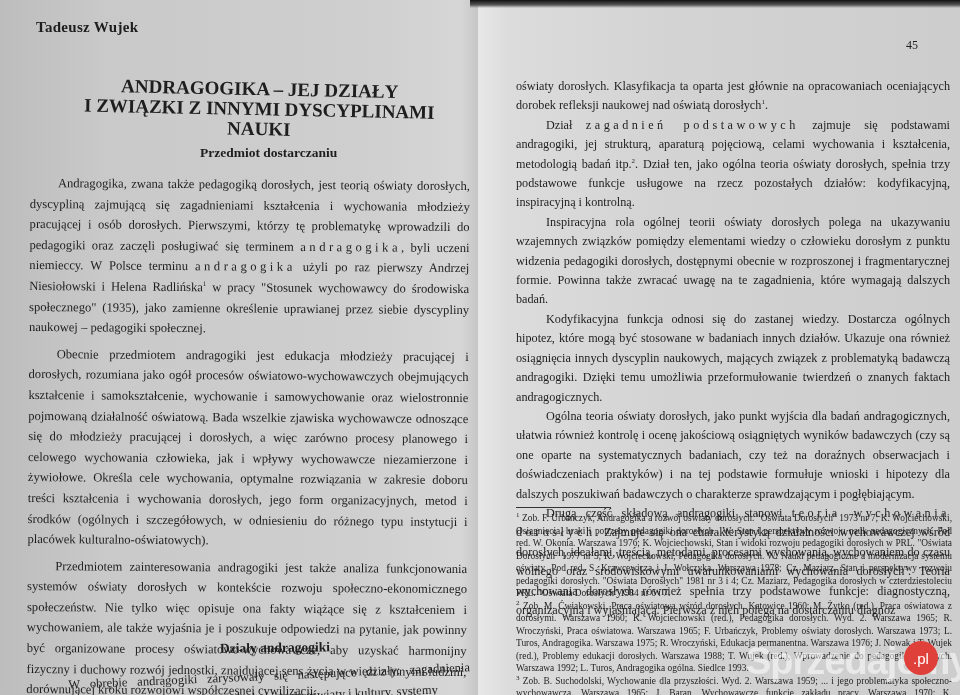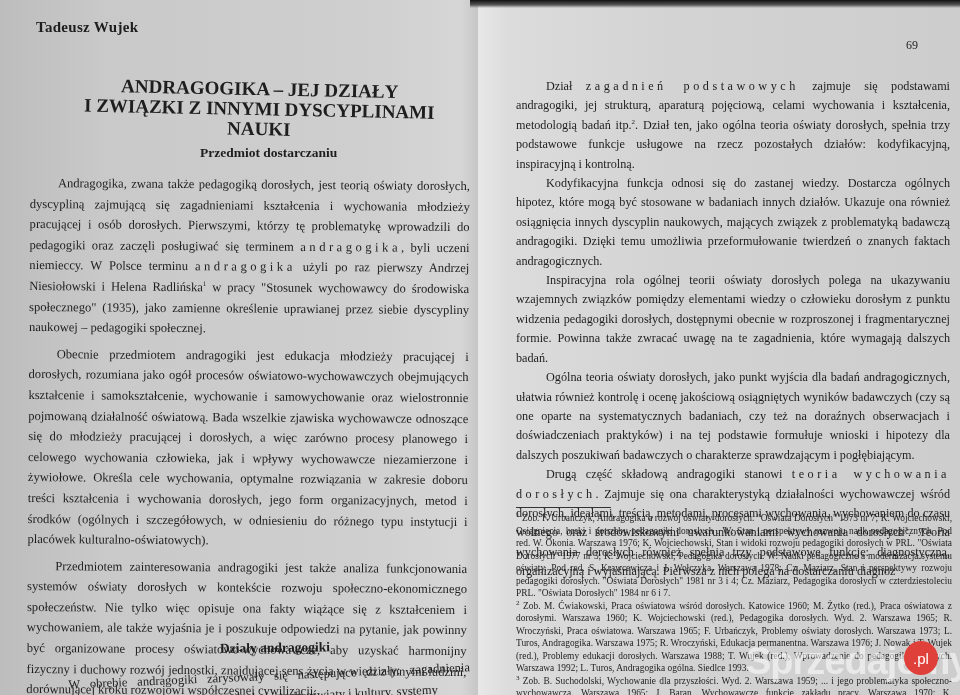--- a/index.html
+++ b/index.html
@@ -91,26 +91,27 @@
   </div>
 
   <div class="section-head" style="left:220px; top:640px; transform:rotate(-0.8deg);">Działy andragogiki</div>
 
   <div class="body-text left-body2">
     <p>W obrębie andragogiki zarysowały się następujące działy: zagadnienia podstawowe, teoria wychowania dorosłych, historia oświaty i kultury, systemy</p>
   </div>
 </div>
 
 <div class="page page-right">
-  <div class="page-number">69</div>
+  <div class="page-number">45</div>
 
   <div class="body-text right-body">
+    <p class="cont"><span>oświaty dorosłych. Klasyfikacja ta oparta jest głównie na opracowaniach oceniających dorobek refleksji naukowej nad oświatą dorosłych</span><sup>1</sup><span>.</span></p>
     <p><span>Dział </span><span class="spaced">zagadnień podstawowych</span><span> zajmuje się podstawami andragogiki, jej strukturą, aparaturą pojęciową, celami wychowania i kształcenia, metodologią badań itp.</span><sup>2</sup><span>. Dział ten, jako ogólna teoria oświaty dorosłych, spełnia trzy podstawowe funkcje usługowe na rzecz pozostałych działów: kodyfikacyjną, inspiracyjną i kontrolną.</span></p>
+    <p>Inspiracyjna rola ogólnej teorii oświaty dorosłych polega na ukazywaniu wzajemnych związków pomiędzy elementami wiedzy o człowieku dorosłym z punktu widzenia pedagogiki dorosłych, dostępnymi obecnie w rozproszonej i fragmentarycznej formie. Powinna także zwracać uwagę na te zagadnienia, które wymagają dalszych badań.</p>
     <p>Kodyfikacyjna funkcja odnosi się do zastanej wiedzy. Dostarcza ogólnych hipotez, które mogą być stosowane w badaniach innych działów. Ukazuje ona również osiągnięcia innych dyscyplin naukowych, mających związek z problematyką badawczą andragogiki. Dzięki temu umożliwia przeformułowanie twierdzeń o znanych faktach andragogicznych.</p>
-    <p>Inspiracyjna rola ogólnej teorii oświaty dorosłych polega na ukazywaniu wzajemnych związków pomiędzy elementami wiedzy o człowieku dorosłym z punktu widzenia pedagogiki dorosłych, dostępnymi obecnie w rozproszonej i fragmentarycznej formie. Powinna także zwracać uwagę na te zagadnienia, które wymagają dalszych badań.</p>
     <p>Ogólna teoria oświaty dorosłych, jako punkt wyjścia dla badań andragogicznych, ułatwia również kontrolę i ocenę jakościową osiągniętych wyników badawczych (czy są one oparte na systematycznych badaniach, czy też na doraźnych obserwacjach i doświadczeniach praktyków) i na tej podstawie formułuje wnioski i hipotezy dla dalszych poszukiwań badawczych o charakterze sprawdzającym i pogłębiającym.</p>
     <p><span>Drugą część składową andragogiki stanowi </span><span class="spaced">teoria wychowania dorosłych</span><span>. Zajmuje się ona charakterystyką działalności wychowawczej wśród dorosłych, ideałami, treścią, metodami, procesami wychowania, wychowaniem do czasu wolnego oraz środowiskowymi uwarunkowaniami wychowania dorosłych</span><sup>3</sup><span>. Teoria wychowania dorosłych również spełnia trzy podstawowe funkcje: diagnostyczną, organizacyjną i wyjaśniającą. Pierwsza z nich polega na dostarczaniu diagnoz</span></p>
   </div>
 
   <div class="footnote-rule"></div>
 
   <div class="footnotes">
     <p><sup>1</sup> <span>Zob. F. Urbańczyk, Andragogika a rozwój oświaty dorosłych. "Oświata Dorosłych" 1973 nr 7; K. Wojciechowski, Osiągnięcia, braki i potrzeby pedagogiki dorosłych . W: Stan i perspektywy rozwoju nauk pedagogicznych. Pod red. W. Okonia. Warszawa 1976; K. Wojciechowski, Stan i widoki rozwoju pedagogiki dorosłych w PRL. "Oświata Dorosłych" 1977 nr 5; K. Wojciechowski, Pedagogika dorosłych. W: Nauki pedagogiczne a modernizacja systemu oświaty. Pod red. S. Krawcewicza i J. Wołczyka. Warszawa 1978; Cz. Maziarz, Stan i perspektywy rozwoju pedagogiki dorosłych. "Oświata Dorosłych" 1981 nr 3 i 4; Cz. Maziarz, Pedagogika dorosłych w czterdziestoleciu PRL. "Oświata Dorosłych" 1984 nr 6 i 7.</span></p>
     <p><sup>2</sup> <span>Zob. M. Ćwiakowski, Praca oświatowa wśród dorosłych. Katowice 1960; M. Żytko (red.), Praca oświatowa z dorosłymi. Warszawa 1960; K. Wojciechowski (red.), Pedagogika dorosłych. Wyd. 2. Warszawa 1965; R. Wroczyński, Praca oświatowa. Warszawa 1965; F. Urbańczyk, Problemy oświaty dorosłych. Warszawa 1973; L. Turos, Andragogika. Warszawa 1975; R. Wroczyński, Edukacja permanentna. Warszawa 1976; J. Nowak i T. Wujek (red.), Problemy edukacji dorosłych. Warszawa 1988; T. Wujek (red.), Wprowadzenie do pedagogiki dorosłych. Warszawa 1992; L. Turos, Andragogika ogólna. Siedlce 1993.</span></p>
     <p><sup>3</sup> <span>Zob. B. Suchodolski, Wychowanie dla przyszłości. Wyd. 2. Warszawa 1959; ... i jego problematyka społeczno-wychowawcza. Warszawa 1965; J. Baran, Wychowawcze funkcje zakładu pracy. Warszawa 1970; K. Wojciechowski, Wychowanie dorosłych. Wyd. 3. Warszawa 1979; U. Czerniawska, Poradnictwo...</span></p>

